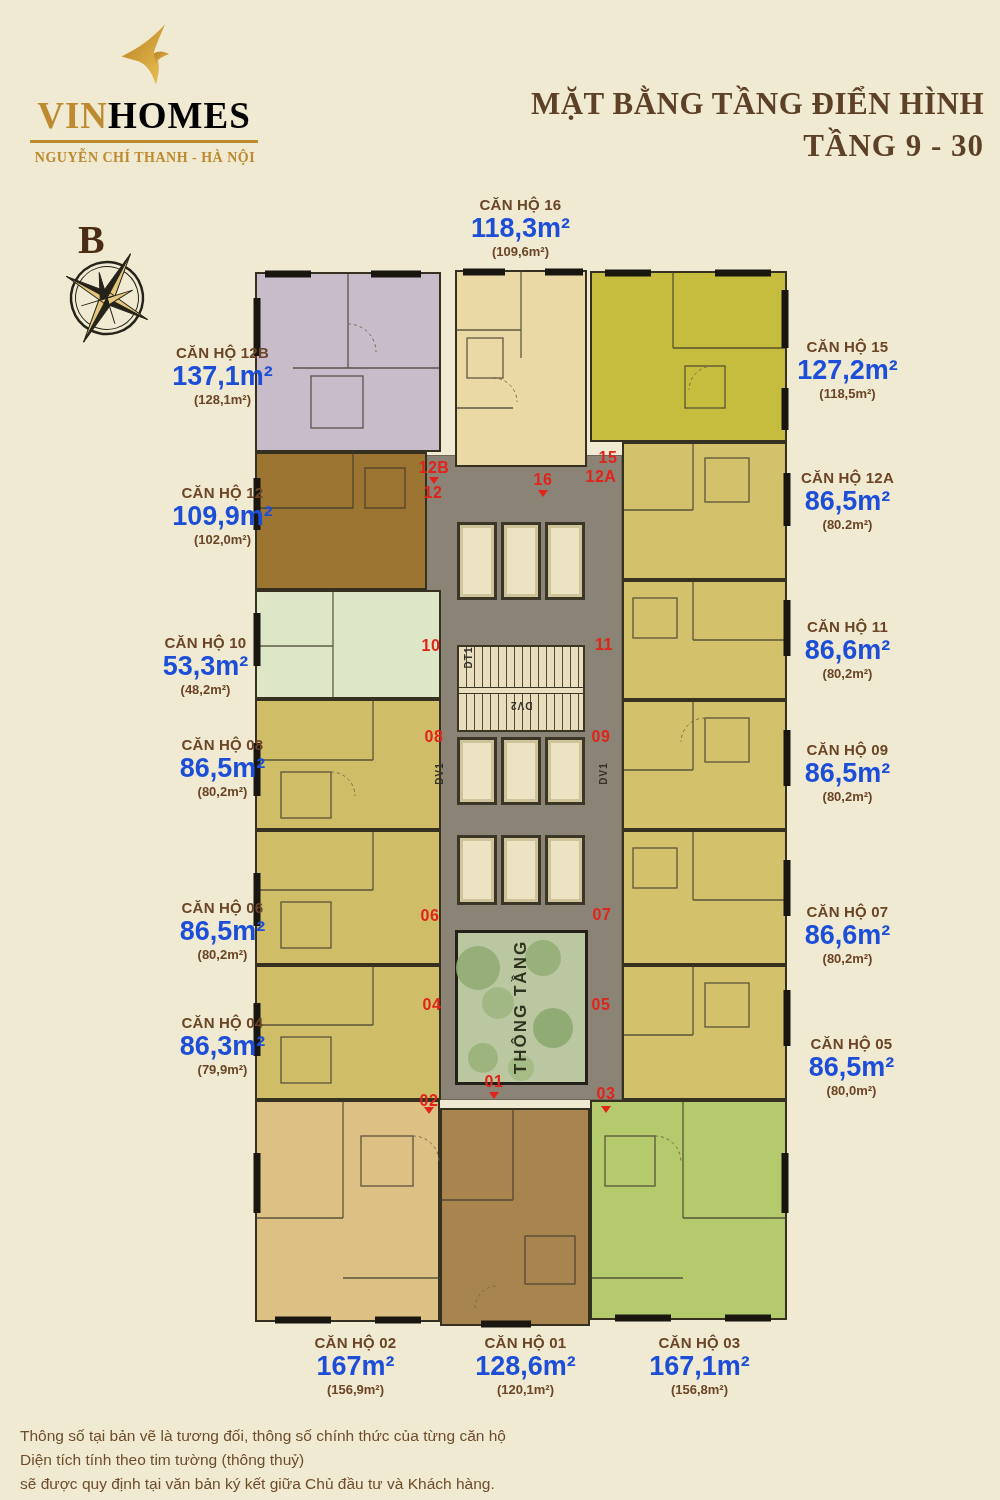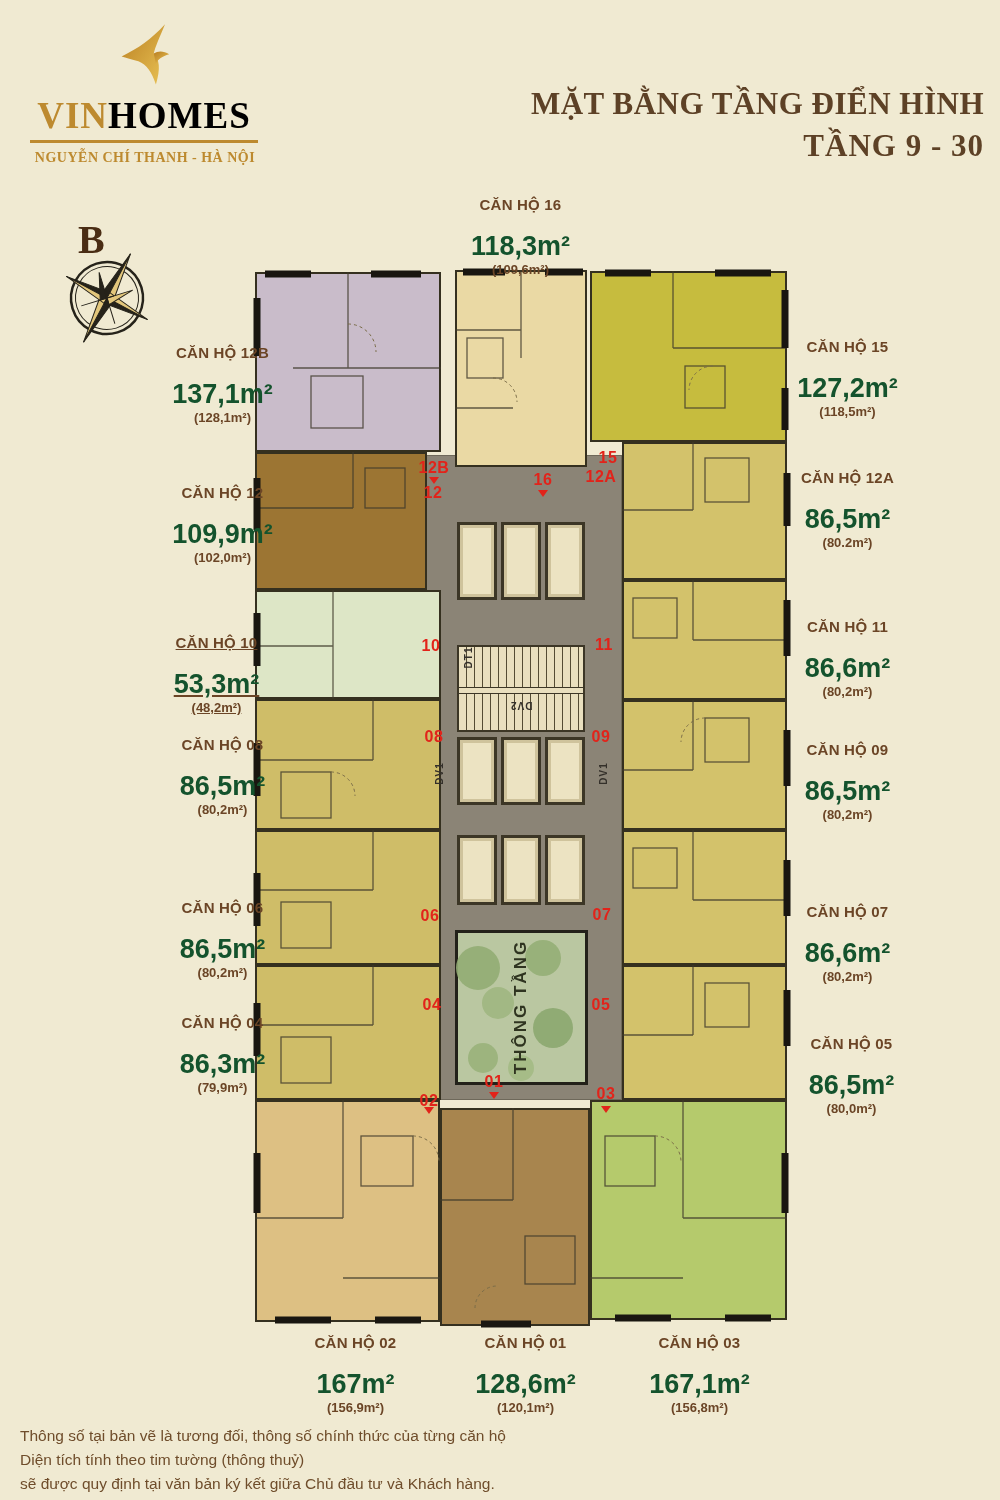--- a/index.html
+++ b/index.html
@@ -47,21 +47,21 @@
       transform:translate(-50%,-50%) rotate(-90deg);}
   .red{position:absolute;transform:translateX(-50%);color:#e2231a;
       font-weight:800;font-size:16px;letter-spacing:.5px;z-index:8;}
   .tick{position:absolute;width:0;height:0;border-left:5px solid transparent;
       border-right:5px solid transparent;border-top:7px solid #e2231a;
       transform:translateX(-50%);z-index:8;}
 
   
   .info{position:absolute;width:175px;text-align:center;color:#6b4526;z-index:7;}
   .info .nm{display:block;font-size:15px;font-weight:700;letter-spacing:.2px;}
-  .info .ar{display:block;font-size:27px;font-weight:800;color:#14532d;line-height:1.05;margin-top:19px;}
+  .info .ar{display:block;font-size:27px;font-weight:800;color:#1d4ed8;line-height:1.05;margin-top:1px;}
   .info .net{display:block;font-size:13px;font-weight:700;margin-top:2px;}
 
   
   .footer{position:absolute;left:20px;top:1424px;color:#6f4d2b;font-size:15.5px;line-height:24px;}
 </style>
 </head>
 <body>
 
 <div class="page">
 
@@ -256,21 +256,21 @@
   <div class="info" style="left:135px;top:484px;">
     <span class="nm">CĂN HỘ 12</span>
     <span class="ar">109,9m²</span>
     <span class="net">(102,0m²)</span>
   </div>
   <div class="info" style="left:760px;top:469px;">
     <span class="nm">CĂN HỘ 12A</span>
     <span class="ar">86,5m²</span>
     <span class="net">(80.2m²)</span>
   </div>
-  <div class="info" style="left:129px;top:634px;text-decoration:underline;">
+  <div class="info" style="left:118px;top:634px;">
     <span class="nm">CĂN HỘ 10</span>
     <span class="ar">53,3m²</span>
     <span class="net">(48,2m²)</span>
   </div>
   <div class="info" style="left:760px;top:618px;">
     <span class="nm">CĂN HỘ 11</span>
     <span class="ar">86,6m²</span>
     <span class="net">(80,2m²)</span>
   </div>
   <div class="info" style="left:135px;top:736px;">

